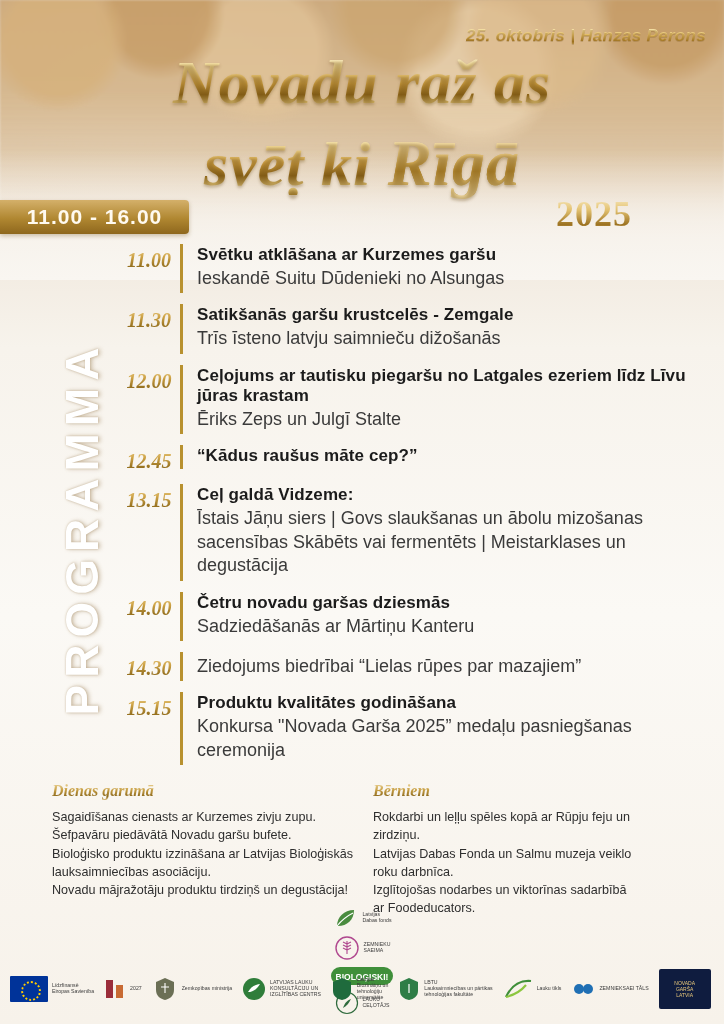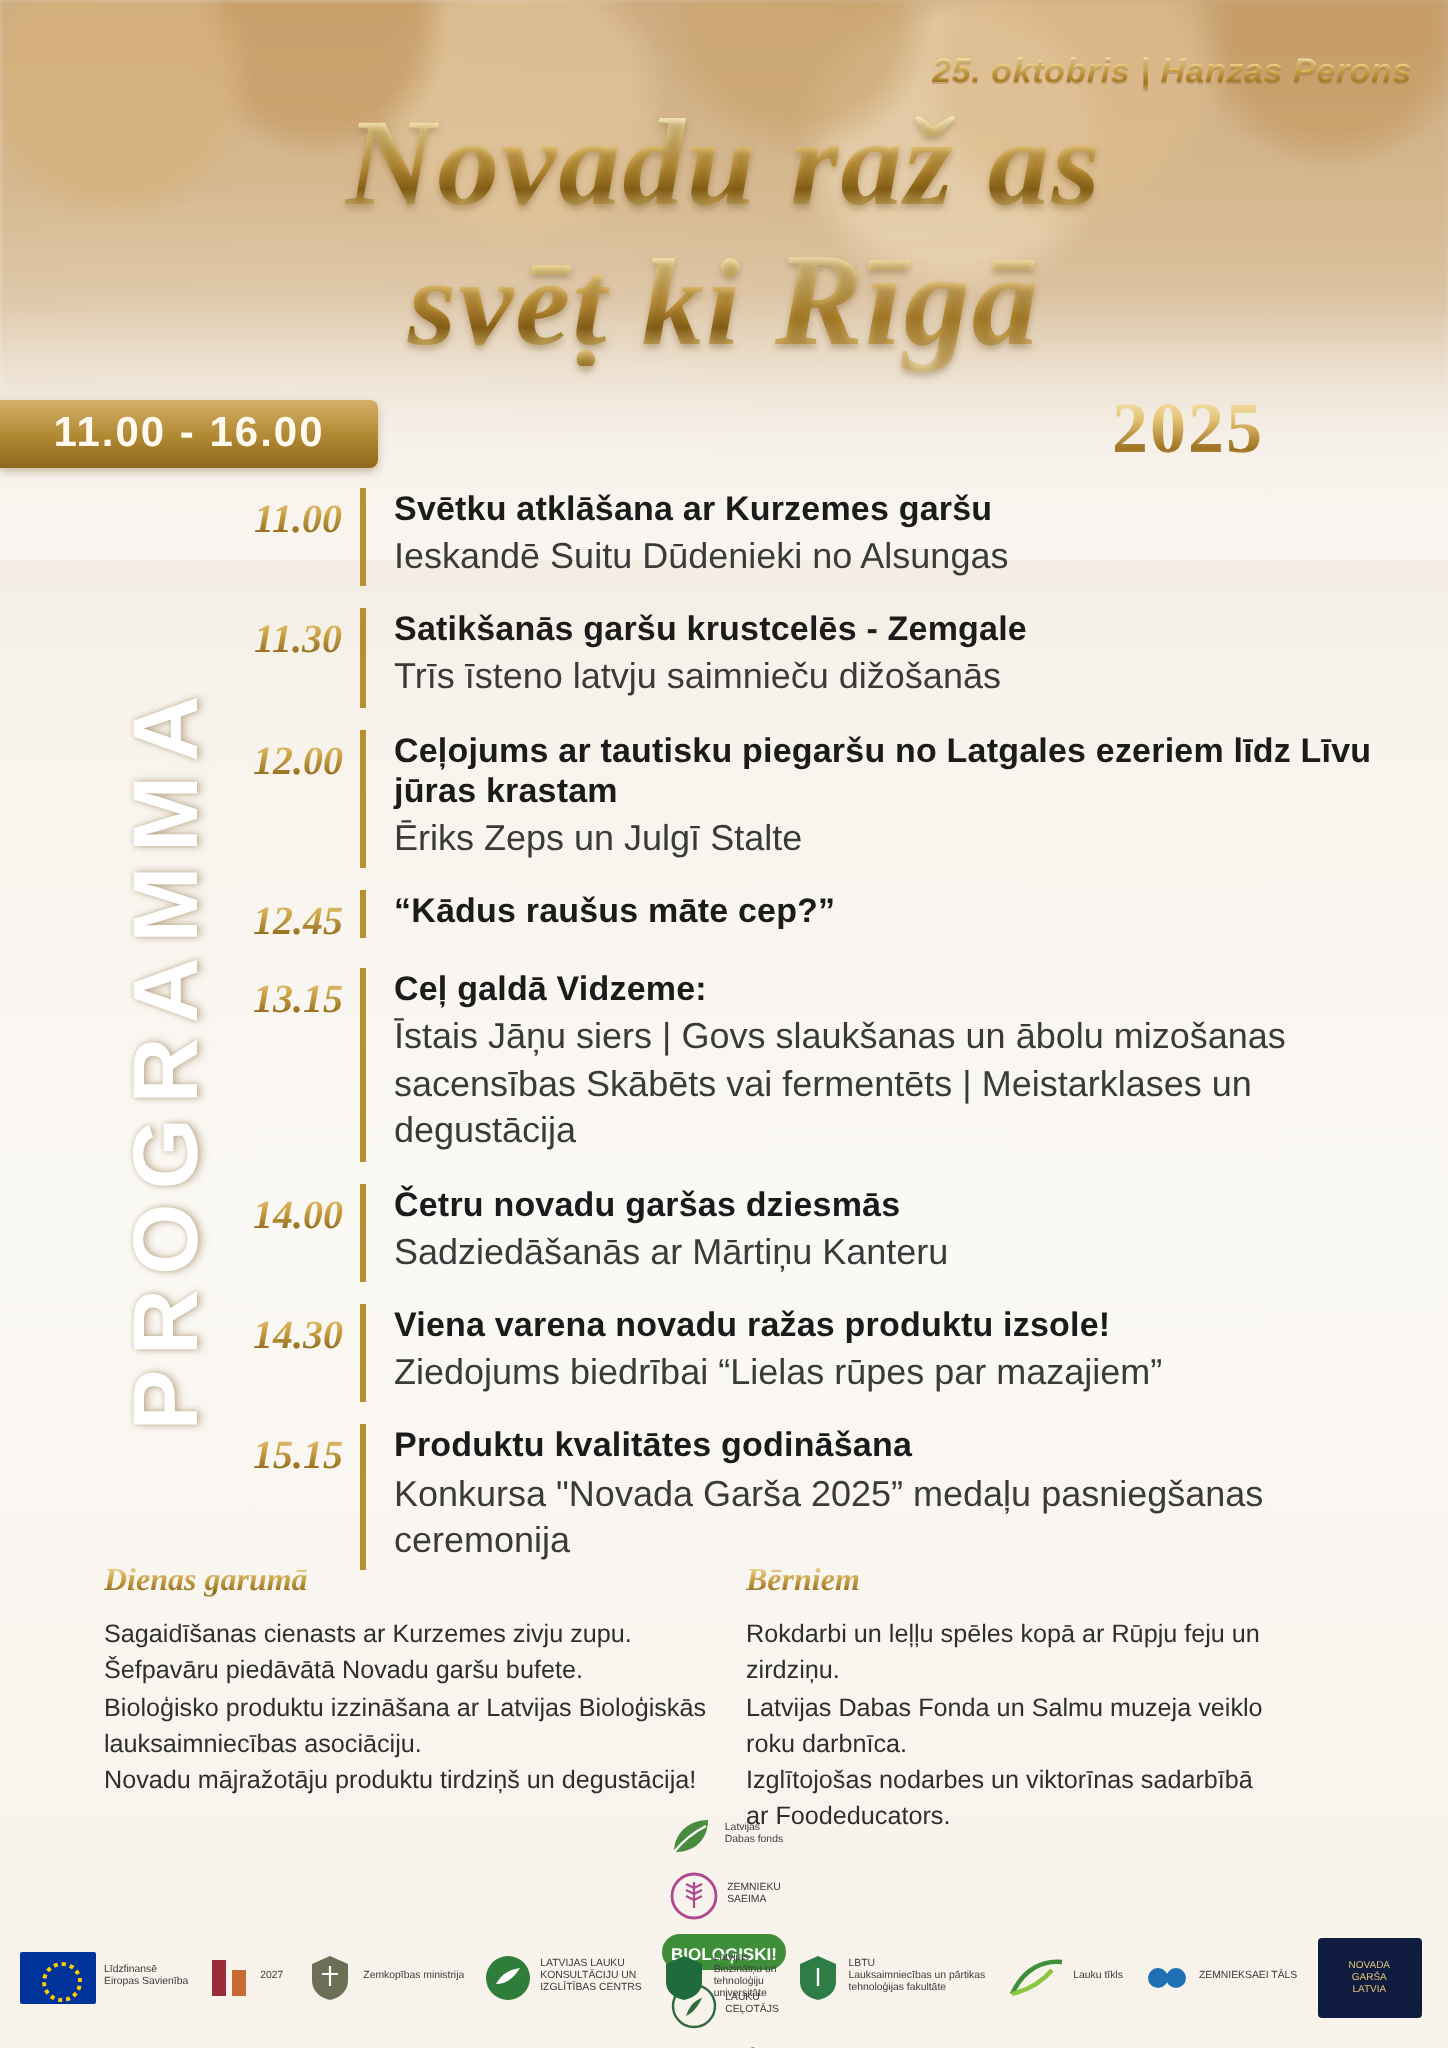--- a/index.html
+++ b/index.html
@@ -76,21 +76,21 @@
     font-style: italic;
     letter-spacing: 1px;
     line-height: 0.98;
     background: linear-gradient(180deg, #fffbe8 0%, #f3dc9a 22%, #c99a3d 52%, #8d6417 70%, #e8cd82 88%, #b08a33 100%);
     -webkit-background-clip: text;
     background-clip: text;
     color: transparent;
     text-shadow: 0 2px 3px rgba(110,78,22,0.35);
   }
   .title-line1 { font-size: 62px; }
-  .title-line2 { font-size: 62px; margin-top: 6px; }
+  .title-line2 { font-size: 62px; margin-top: 18px; }
 
   .riga-script {
     font-family: "Liberation Serif", serif;
     font-style: italic;
     font-size: 66px;
     font-weight: bold;
     letter-spacing: 1px;
     background: linear-gradient(180deg, #fff7df 0%, #ecd08f 30%, #b98c2e 62%, #f0dba4 100%);
     -webkit-background-clip: text;
     background-clip: text;
@@ -392,21 +392,20 @@
       <div class="slot-time">14.00</div>
       <div class="slot-body">
         <div class="slot-title">Četru novadu garšas dziesmās</div>
         <div class="slot-sub">Sadziedāšanās ar Mārtiņu Kanteru</div>
       </div>
     </div>
 
     <div class="slot">
       <div class="slot-time">14.30</div>
       <div class="slot-body">
-        <div class="slot-title">Viena varena novadu ražas produktu izsole!</div>
         <div class="slot-sub">Ziedojums biedrībai “Lielas rūpes par mazajiem”</div>
       </div>
     </div>
 
     <div class="slot">
       <div class="slot-time">15.15</div>
       <div class="slot-body">
         <div class="slot-title">Produktu kvalitātes godināšana</div>
         <div class="slot-sub">Konkursa "Novada Garša 2025” medaļu pasniegšanas ceremonija</div>
       </div>

